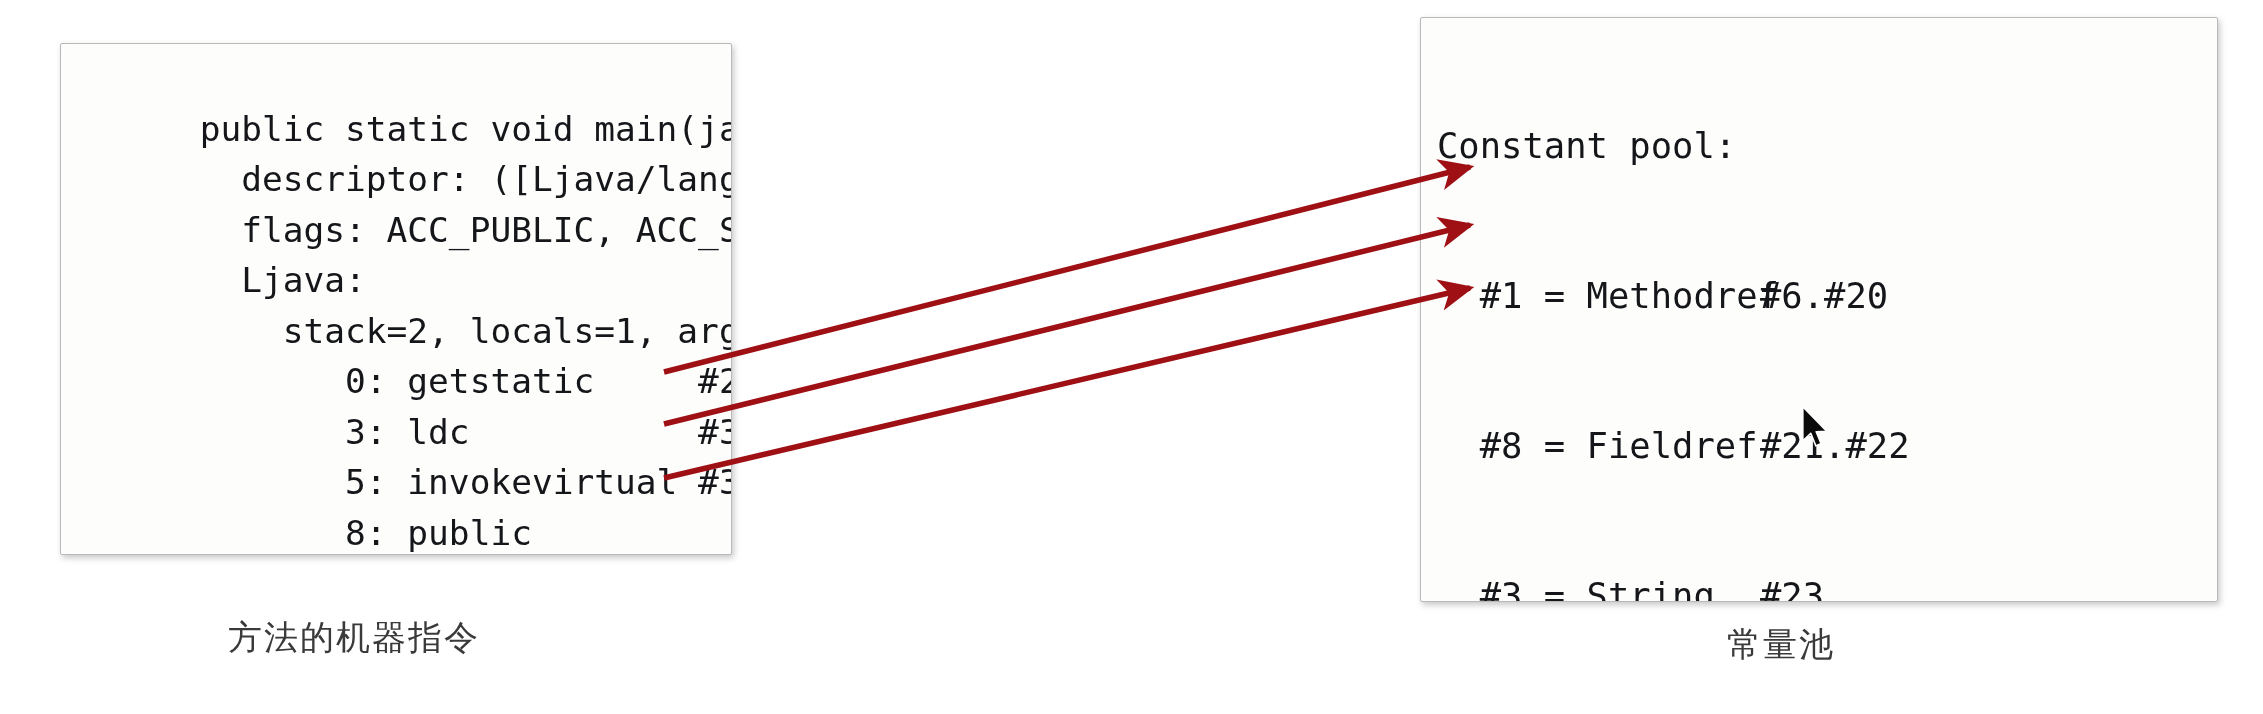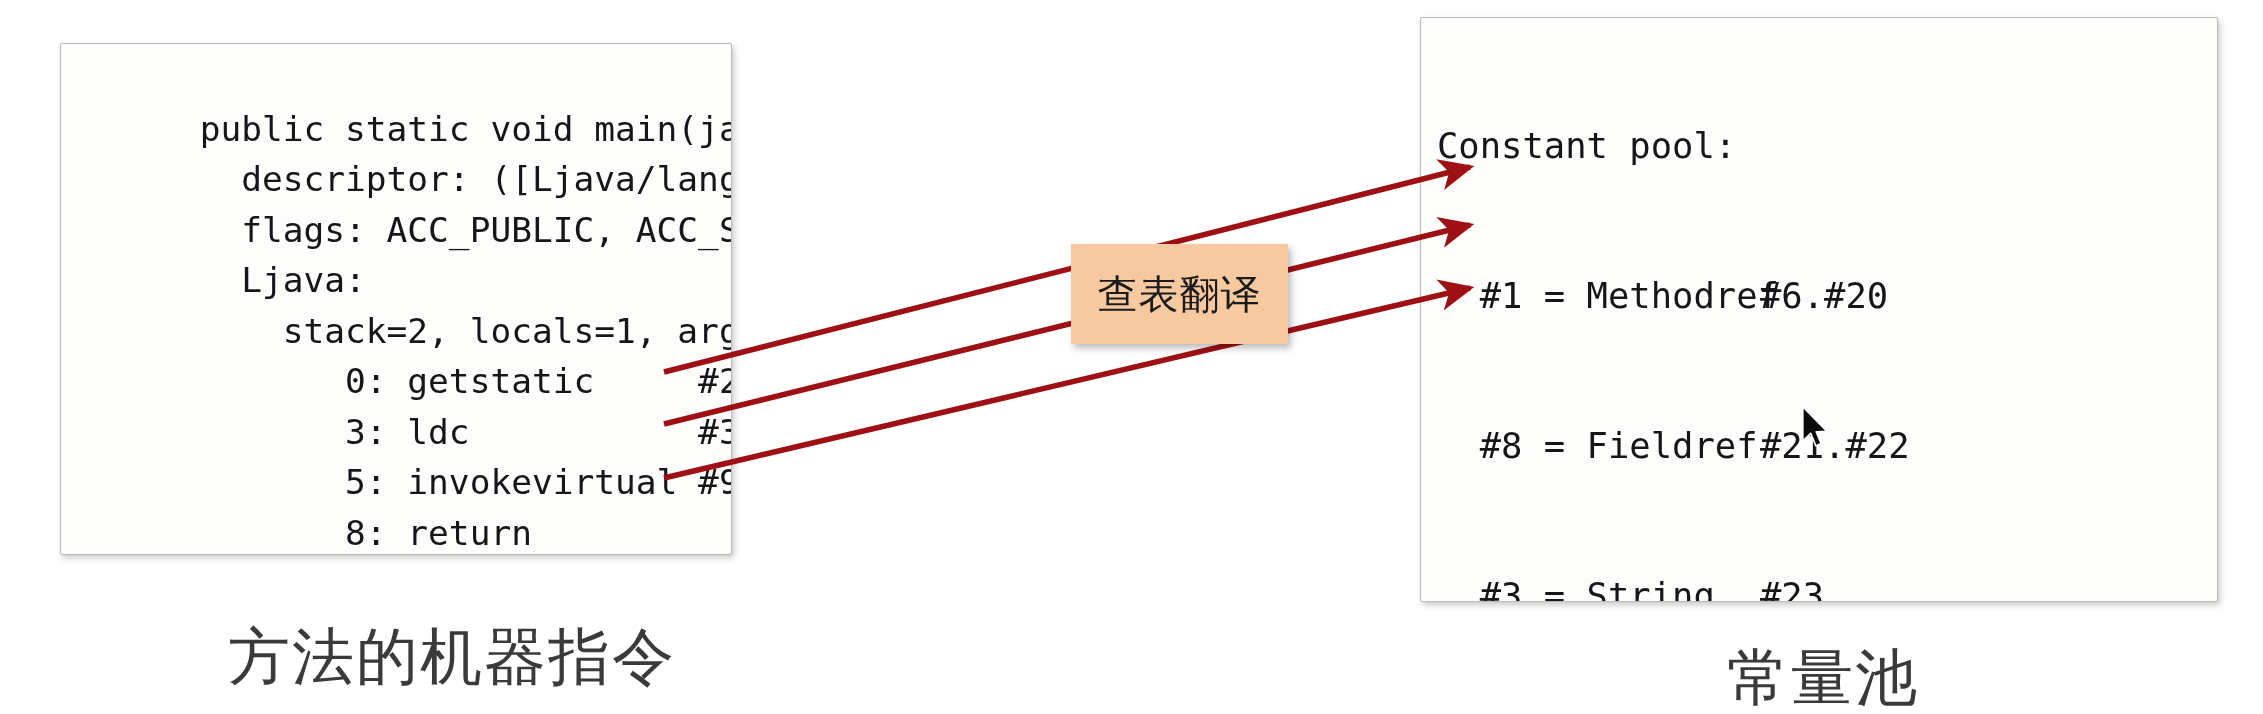--- a/index.html
+++ b/index.html
@@ -68,47 +68,47 @@
     color:#1b1b1b;
     font-weight:500;
     letter-spacing:1px;
     white-space:nowrap;
   }
 
   
   .caption{
     position:absolute;
     font-family:"DejaVu Sans","Liberation Sans",sans-serif;
-    font-size:62px;
+    font-size:34px;
     color:#3a3a3a;
     white-space:nowrap;
     letter-spacing:2px;
   }
   #caption-left{ left:228px; top:615px; }
-  #caption-right{ left:1727px; top:636px; }
+  #caption-right{ left:1727px; top:622px; }
 
   
   #cursor{position:absolute;left:1800px;top:405px;width:34px;height:46px;z-index:9;}
 </style>
 </head>
 <body>
 
 <div id="stage">
 
   <div class="panel" id="left-panel">
     <div class="code">
       <span class="ln">public static void main(java.lang.String[]);</span>
       <span class="ln">  descriptor: ([Ljava/lang/String;)V</span>
       <span class="ln">  flags: ACC_PUBLIC, ACC_STATIC</span>
       <span class="ln">  Ljava:</span>
       <span class="ln">    stack=2, locals=1, args_size=1</span>
       <span class="ln">       0: getstatic     #2</span>
       <span class="ln">       3: ldc           #3</span>
-      <span class="ln">       5: invokevirtual #9</span>
-      <span class="ln">       8: return</span>
+      <span class="ln">       5: invokevirtual #3</span>
+      <span class="ln">       8: public</span>
     </div>
   </div>
 
   <div class="panel" id="right-panel">
     <div class="code">
       <span class="cp-row"><span>Constant pool:</span></span>
       <span class="cp-row"><span class="cp-label" style="width:310px">  #1 = Methodref</span><span class="cp-val">#6.#20</span></span>
       <span class="cp-row"><span class="cp-label" style="width:310px">  #8 = Fieldref</span><span class="cp-val">#21.#22</span></span>
       <span class="cp-row"><span class="cp-label" style="width:310px">  #3 = String</span><span class="cp-val">#23</span></span>
       
@@ -126,23 +126,20 @@
         <path d="M0,0.6 L6.4,3.5 L0,6.4 L1.7,3.5 Z" fill="#9e1014"></path>
       </marker>
     </defs>
     <g id="arrow-group" stroke="#9e1014" stroke-width="5.5" fill="none" stroke-linecap="butt">
         <line x1="664" y1="372" x2="1470" y2="167" marker-end="url(#ah)" stroke="#9e1014"></line>
         <line x1="664" y1="424" x2="1470" y2="225" marker-end="url(#ah)" stroke="#9e1014"></line>
         <line x1="664" y1="478" x2="1470" y2="288" marker-end="url(#ah)" stroke="#9e1014"></line>
       </g>
   </svg>
 
-  <div id="note">
-    <span class="note-text">查表翻译</span>
-  </div>
 
   <svg id="cursor" viewBox="0 0 24 32" xmlns="http://www.w3.org/2000/svg" style="left: 1800px; top: 405px;">
     <path d="M2,1 L2,25 L7.6,19.8 L11.2,28.6 L14.9,27 L11.4,18.6 L19,18.4 Z" fill="#0b0b0b" stroke="#ffffff" stroke-width="1.1" stroke-linejoin="round"></path>
   </svg>
 
   <div class="caption" id="caption-left">方法的机器指令</div>
   <div class="caption" id="caption-right">常量池</div>
 
 </div>
 

